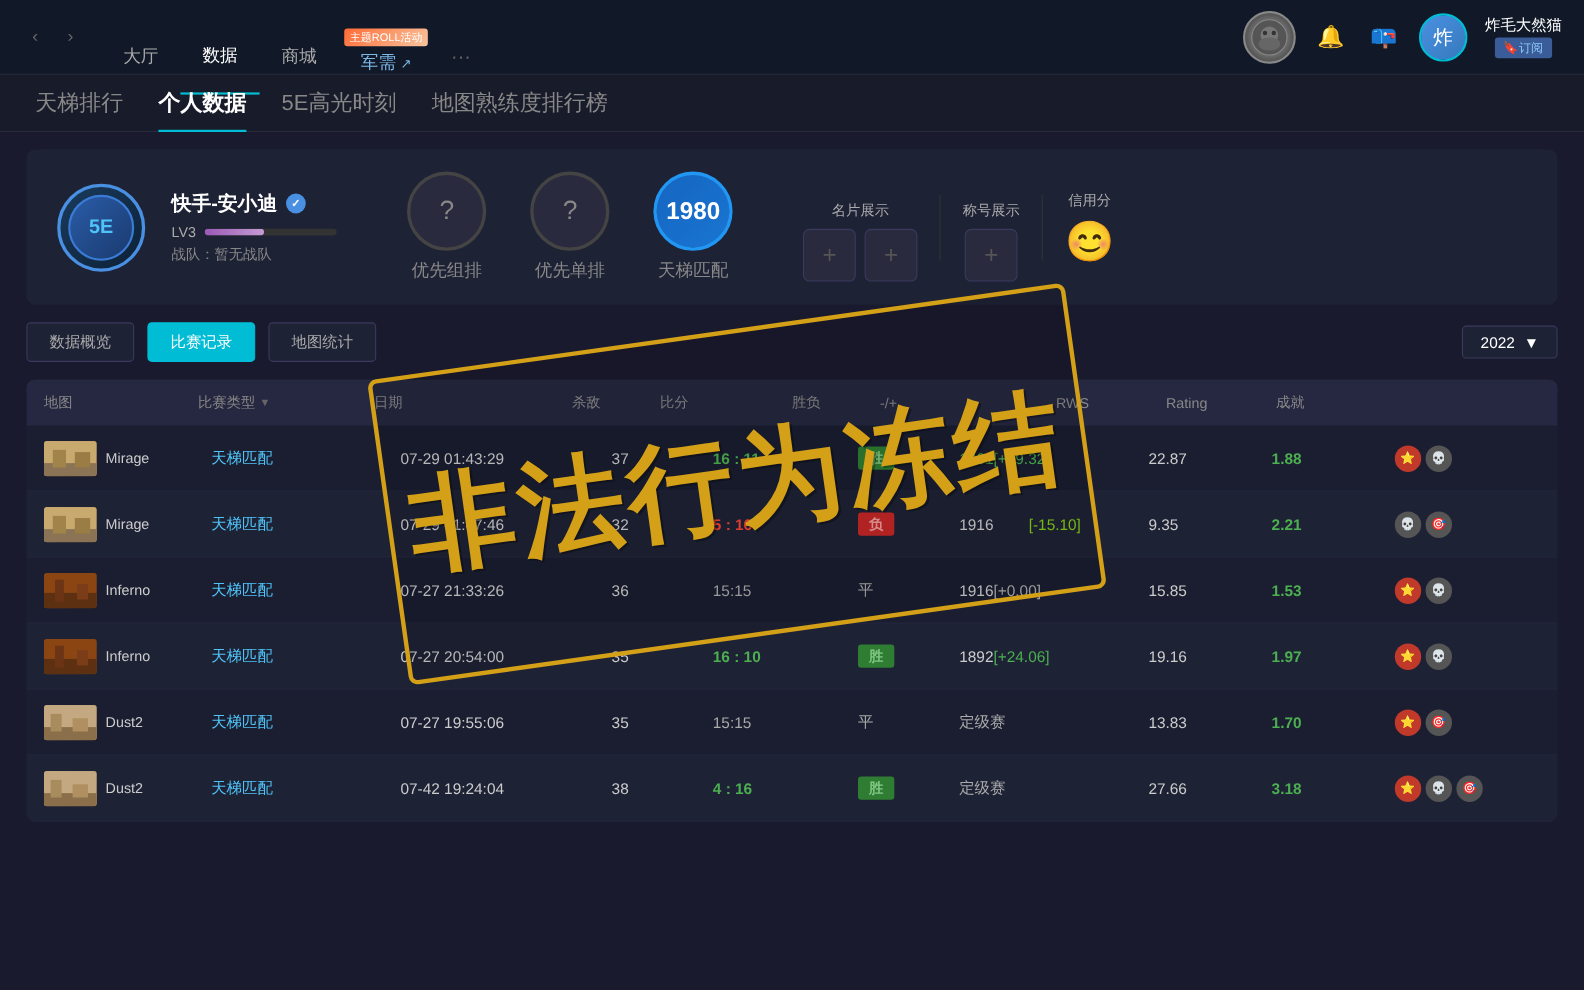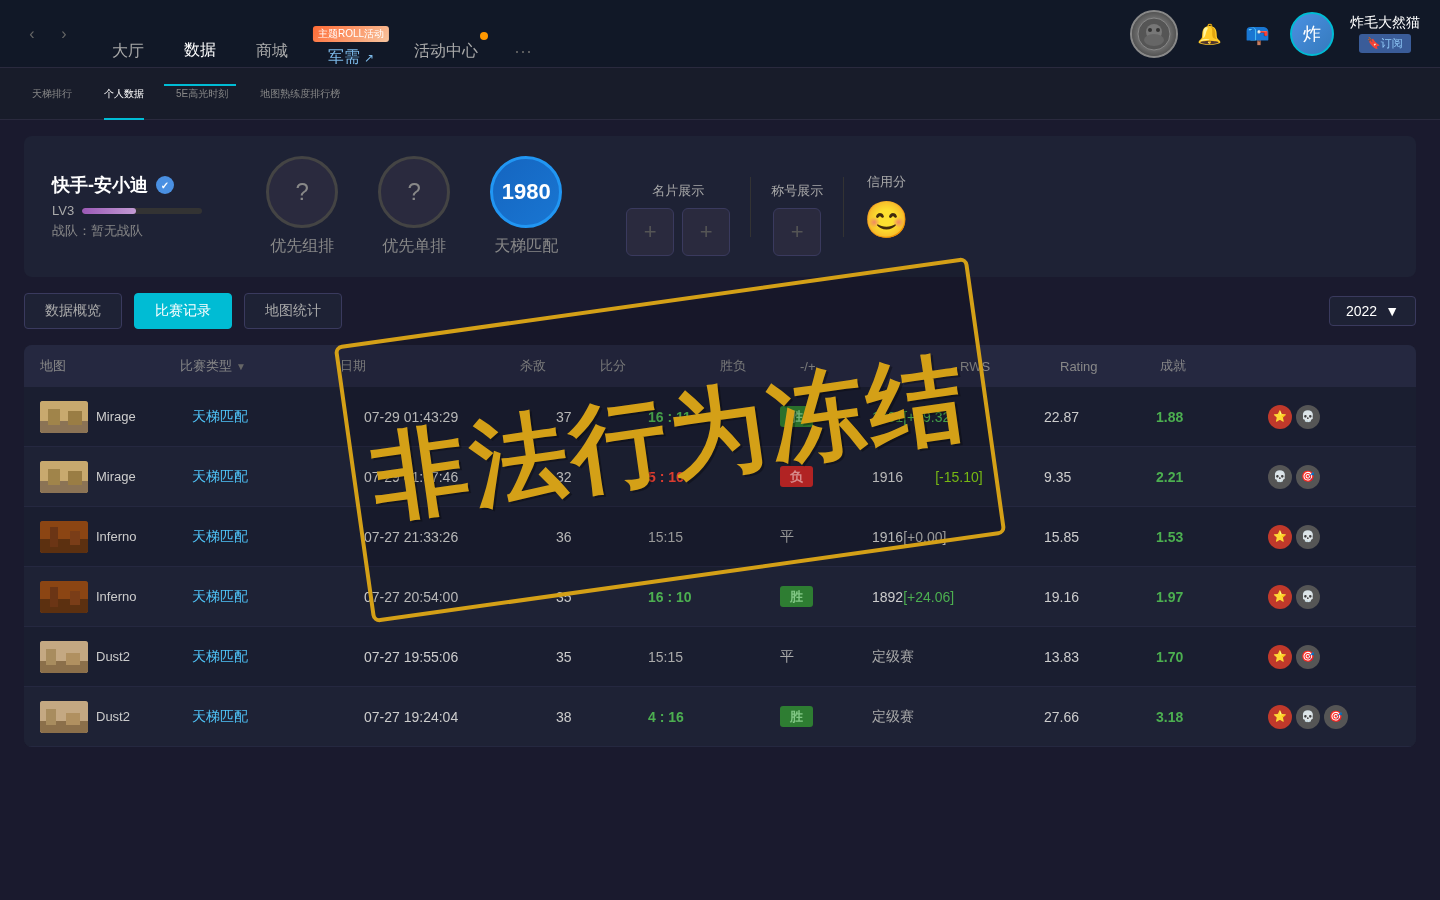--- a/index.html
+++ b/index.html
@@ -166,30 +166,31 @@
     .sub-nav {
       display: flex;
       align-items: center;
       background: #181c2a;
       height: 52px;
       padding: 0 32px;
       border-bottom: 1px solid #2a2a3e;
       gap: 32px;
     }
     .sub-nav-item {
-      font-size: 10px;
+      font-size: 20px;
       color: #888;
       cursor: pointer;
       height: 52px;
       display: flex;
       align-items: center;
       position: relative;
     }
     .sub-nav-item.active {
       color: #fff;
+      font-weight: bold;
     }
     .sub-nav-item.active::after {
       content: '';
       position: absolute;
       bottom: 0;
       left: 0;
       right: 0;
       height: 2px;
       background: #00bcd4;
     }
@@ -577,24 +578,20 @@
     <div class="nav-item">大厅</div>
     <div class="nav-item active">数据</div>
     <div class="nav-item">商城</div>
     <div class="nav-item nav-item-special">
       <span class="nav-badge">主题ROLL活动</span>
       <span class="nav-label nav-item-jv">
         <span>军需</span>
         <span class="jv-arrow">↗</span>
       </span>
     </div>
-    <div class="nav-item" style="position:relative;">
-      <span>活动中心</span>
-      <span class="nav-dot"></span>
-    </div>
     <div class="nav-dots nav-item">···</div>
   </div>
   <div class="nav-right">
     <div class="avatar-circle">
       <div class="avatar-lion">
         <svg width="36" height="36" viewBox="0 0 36 36" fill="none">
           <circle cx="18" cy="18" r="16" fill="#555" stroke="#888" stroke-width="1"></circle>
           <circle cx="18" cy="16" r="8" fill="#777"></circle>
           <ellipse cx="18" cy="24" rx="10" ry="6" fill="#666"></ellipse>
           <circle cx="14" cy="14" r="2" fill="#333"></circle>
@@ -613,20 +610,25 @@
 </div>
 
 <div class="sub-nav">
   <div class="sub-nav-item">天梯排行</div>
   <div class="sub-nav-item active">个人数据</div>
   <div class="sub-nav-item">5E高光时刻</div>
   <div class="sub-nav-item">地图熟练度排行榜</div>
 </div>
 
 <div class="profile-section">
+  <div class="profile-avatar">
+    <div class="profile-avatar-inner">
+      <div style="font-size:18px;font-weight:bold;color:#4fc3f7;">5E</div>
+    </div>
+  </div>
   <div class="profile-info">
     <div class="profile-name">
       <span>快手-安小迪</span>
       <div class="verified-icon">✓</div>
     </div>
     <div class="profile-level">
       <span>LV3</span>
       <div class="level-bar">
         <div class="level-bar-fill"></div>
       </div>
@@ -846,21 +848,21 @@
           <svg width="48" height="32" viewBox="0 0 48 32">
               <rect width="48" height="32" fill="#c4a882"></rect>
               <rect x="0" y="20" width="48" height="12" fill="#8b6f4a"></rect>
               <rect x="6" y="8" width="10" height="16" fill="#a88c5e"></rect>
               <rect x="26" y="12" width="14" height="12" fill="#b09060"></rect>
             </svg>
         </div>
         <span class="map-name-text">Dust2</span>
       </div>
       <div class="match-type">天梯匹配</div>
-      <div>07-27 19:24:04</div>
+      <div>07-42 19:24:04</div>
       <div>38</div>
       <div class="score-win">4 : 16</div>
       <div><span class="result-badge result-win">胜</span></div>
       <div>
         <span class="elo-neutral">定级赛</span>
       </div>
       <div>27.66</div>
       <div class="rating-green">3.18</div>
       <div class="achievements">
         <div style="width:24px;height:24px;background:#c0392b;border-radius:50%;display:flex;align-items:center;justify-content:center;font-size:11px;">⭐</div>

